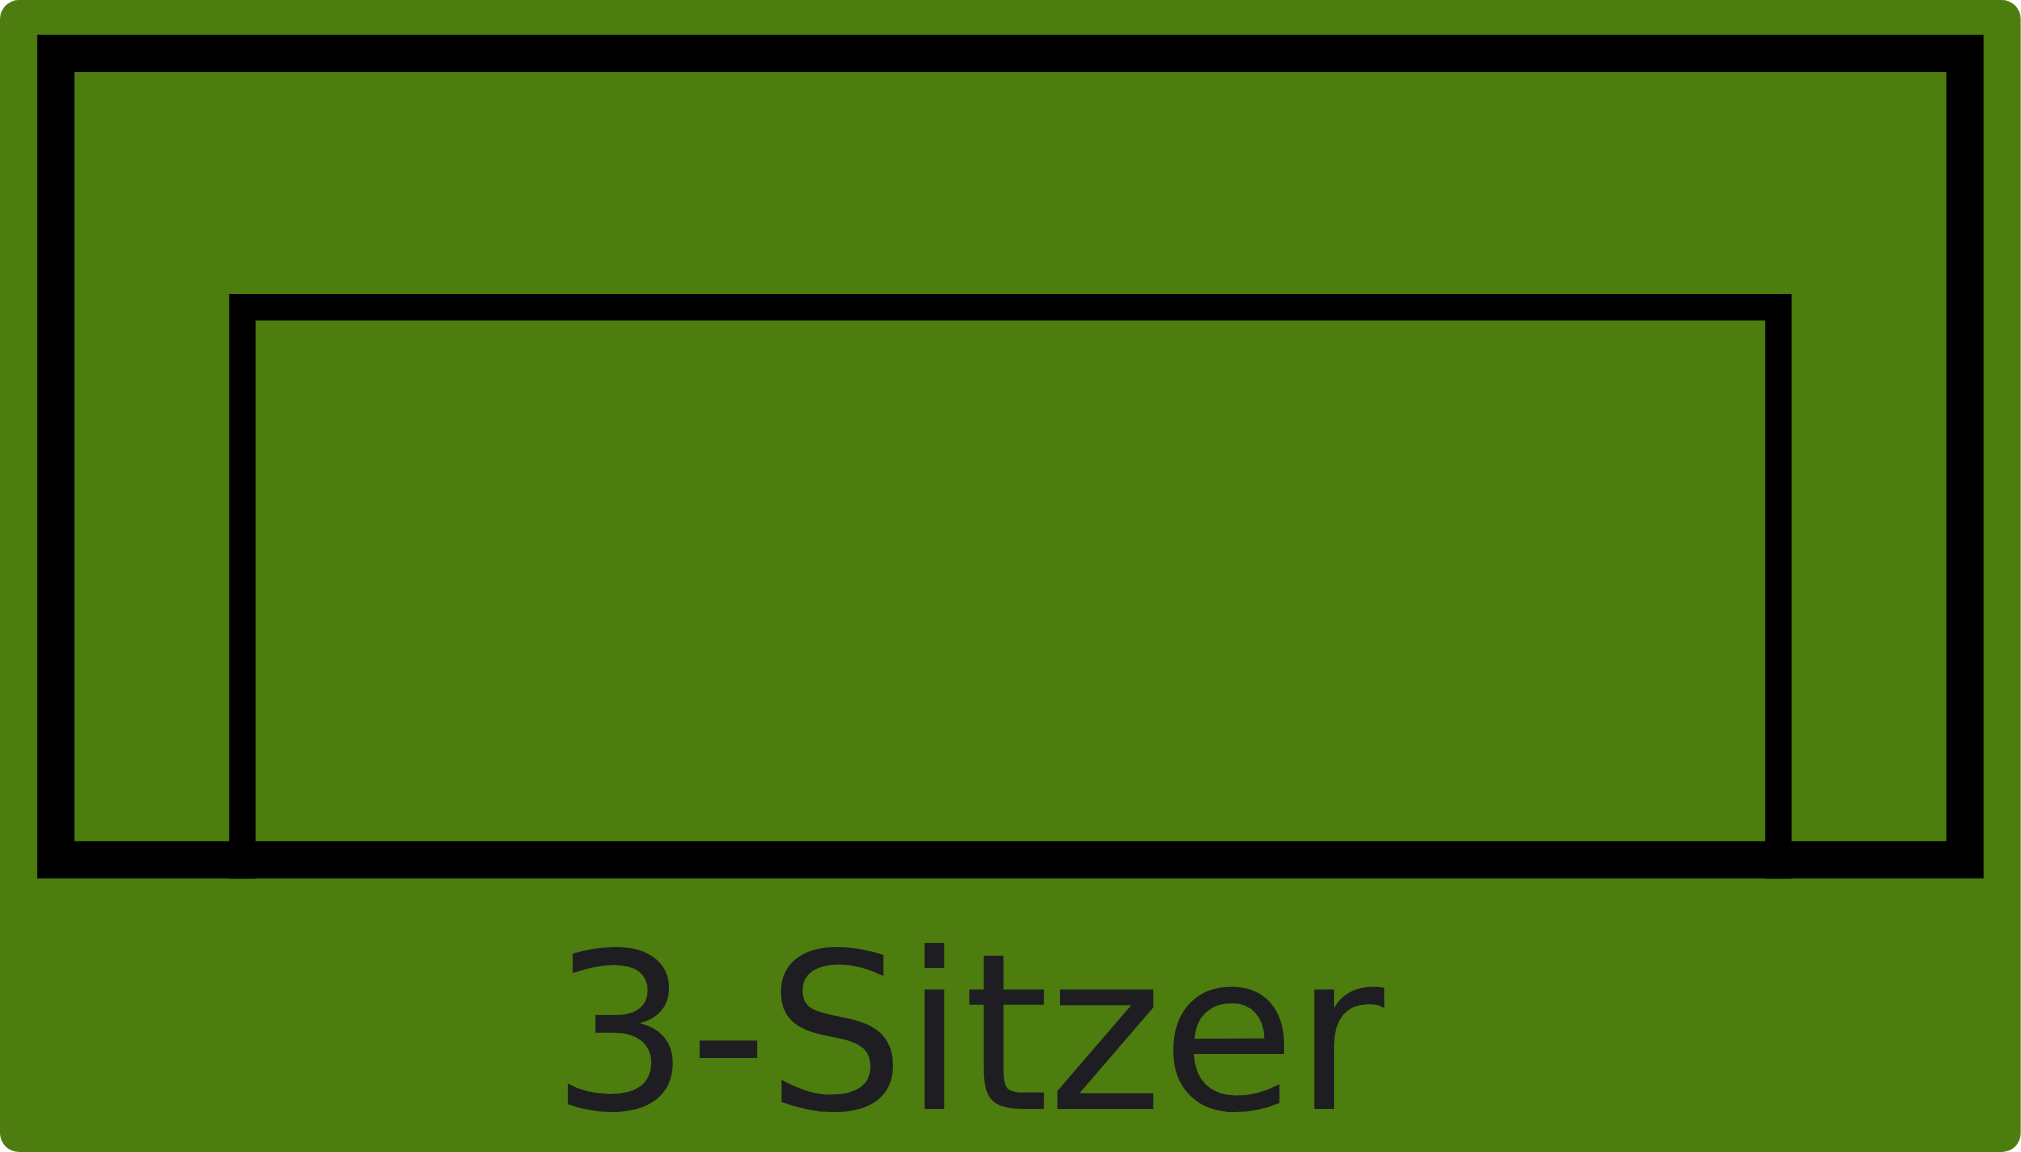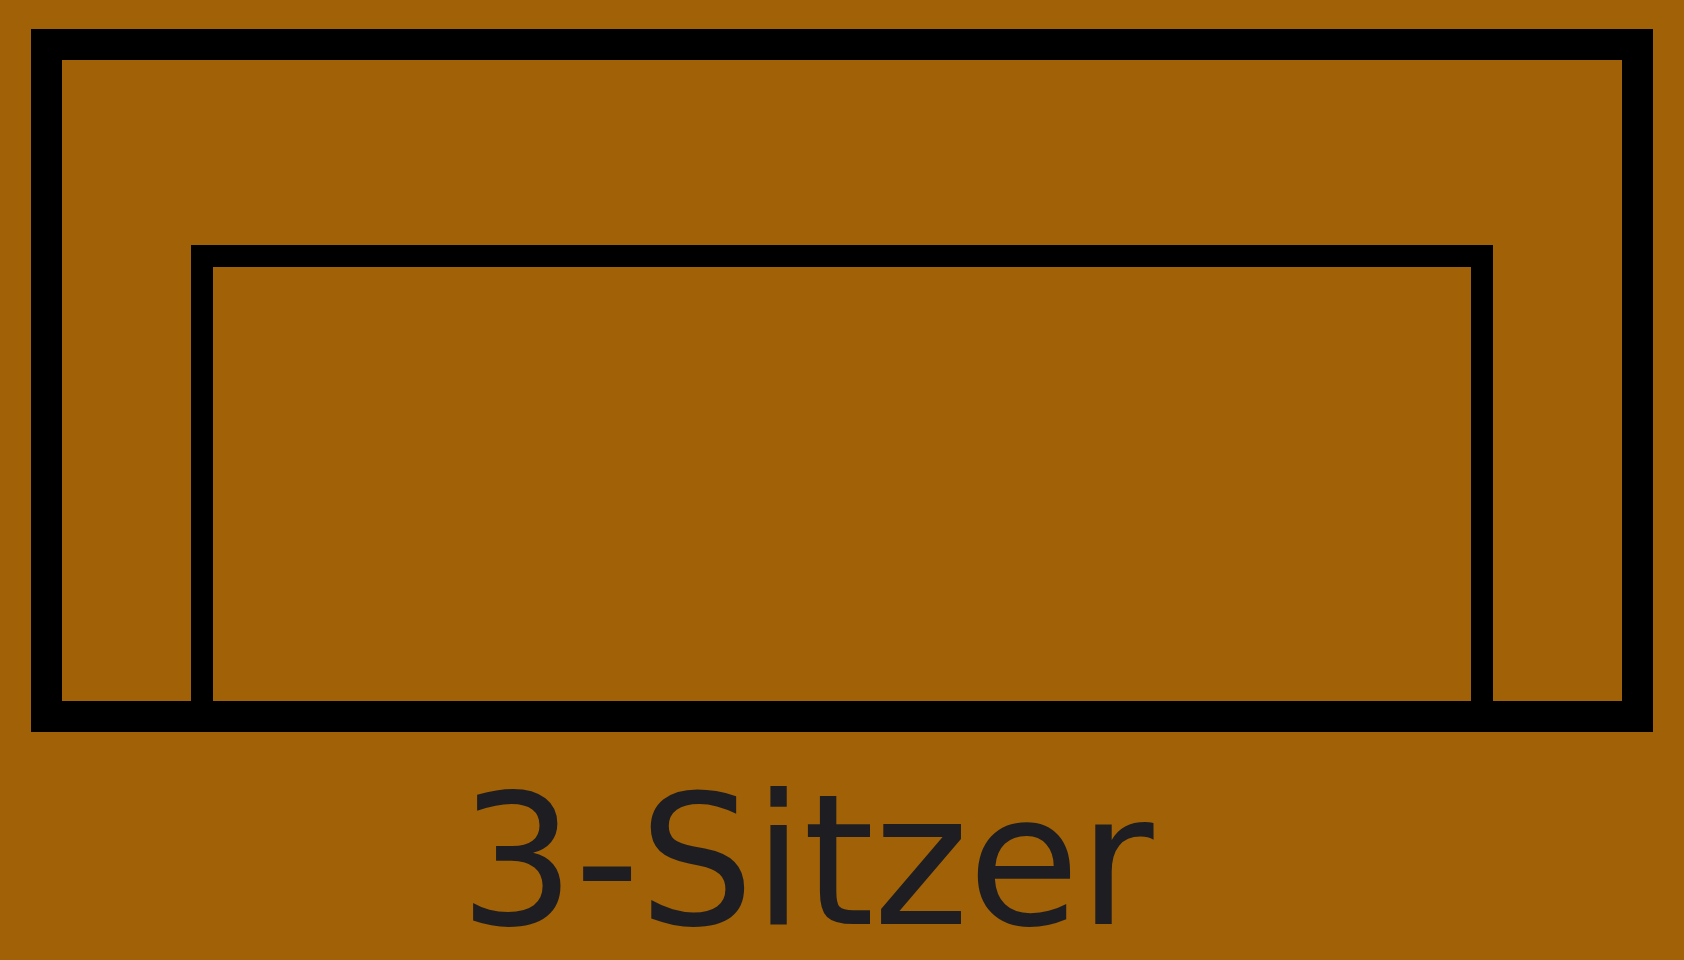--- a/index.html
+++ b/index.html
@@ -45,21 +45,21 @@
     font-weight: 400;
     line-height: 1;
     letter-spacing: -1px;
     color: #1d1d22;
     white-space: nowrap;
   }
 </style>
 </head>
 <body>
 
-<div id="canvas" style="width: 1684px; height: 960px; background: #a16207;">
+<div id="canvas" style="width: 1684px; height: 960px; background: #4d7c0f; border-radius: 16px;">
 
   <svg id="pictogram" viewBox="0 0 1684 960" xmlns="http://www.w3.org/2000/svg" aria-hidden="true">
 
     <rect class="outer-frame" x="46.5" y="44.5" width="1591" height="672" fill="none" stroke="#000000" stroke-width="31" stroke-linejoin="miter"></rect>
 
     <path class="inner-frame" d="M 202 732 L 202 256 L 1482 256 L 1482 732" fill="none" stroke="#000000" stroke-width="22" stroke-linejoin="miter" stroke-linecap="butt"></path>
   </svg>
 
   <div class="label-layer">
     <div id="product-label" style="color: rgb(29, 29, 34); font-size: 182px;">3-Sitzer</div>

